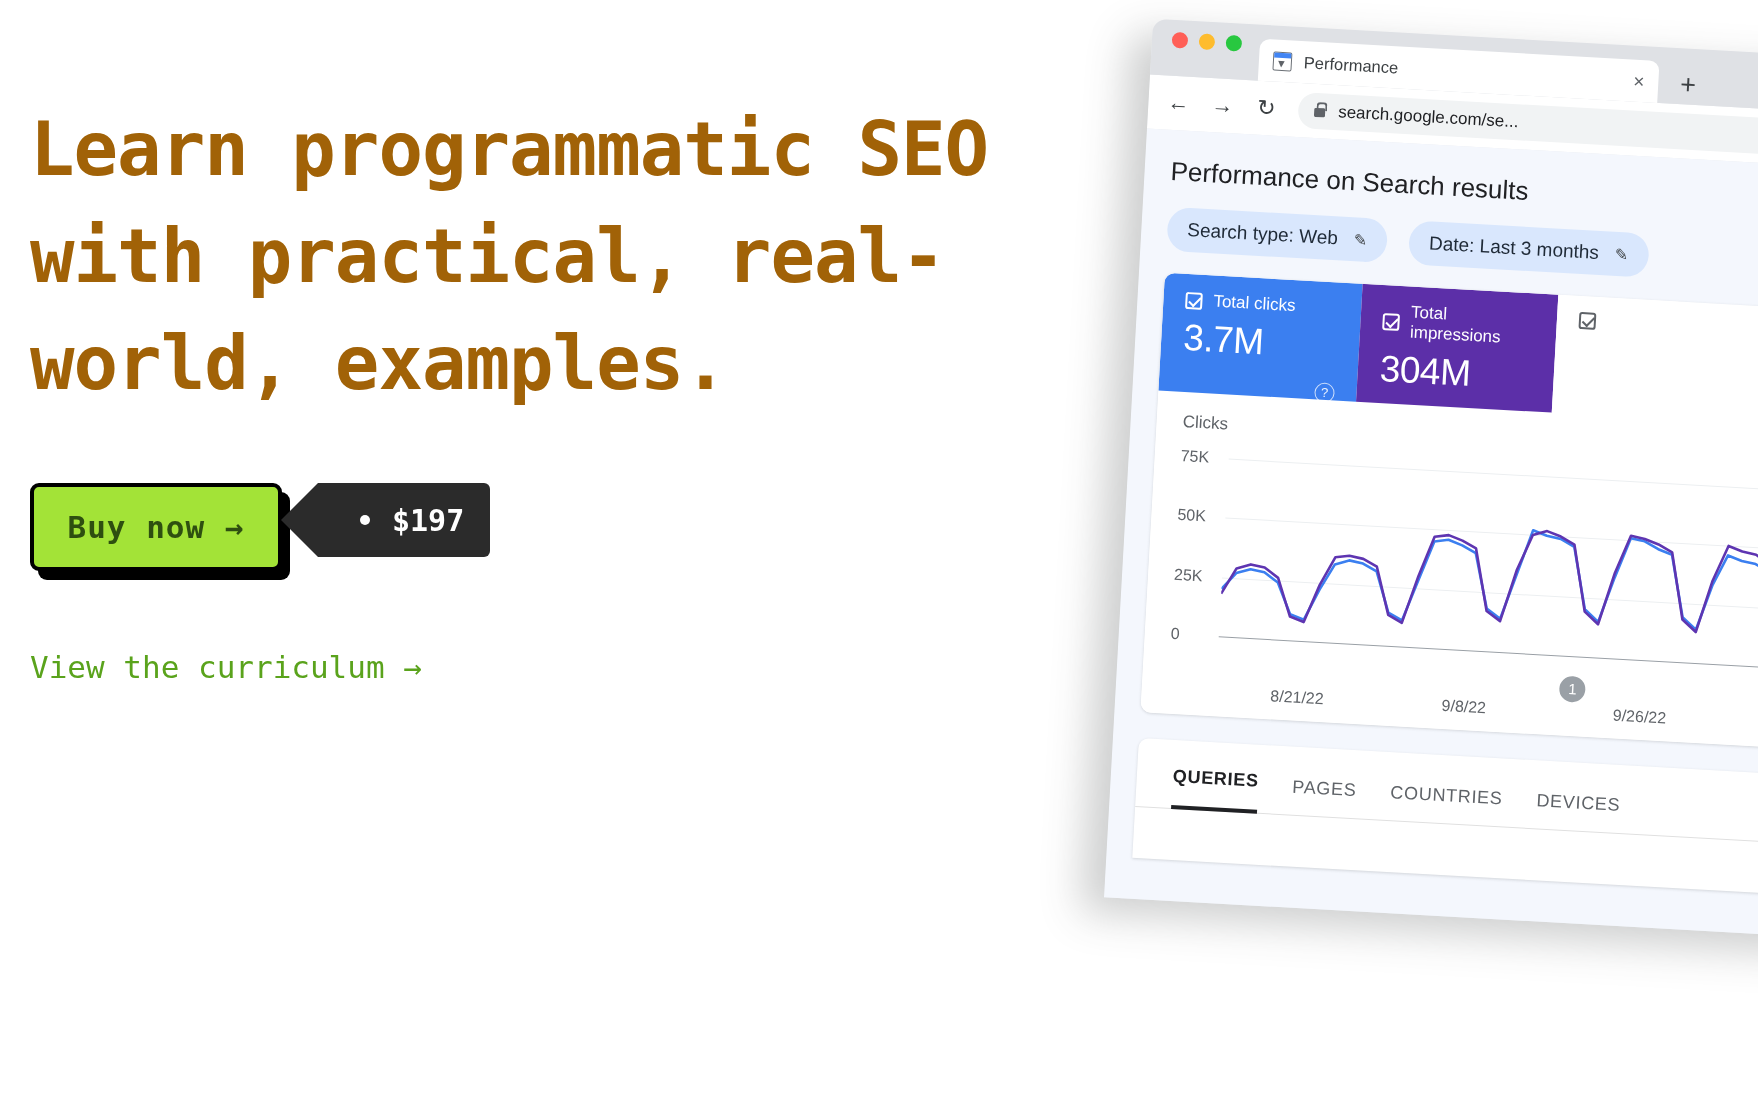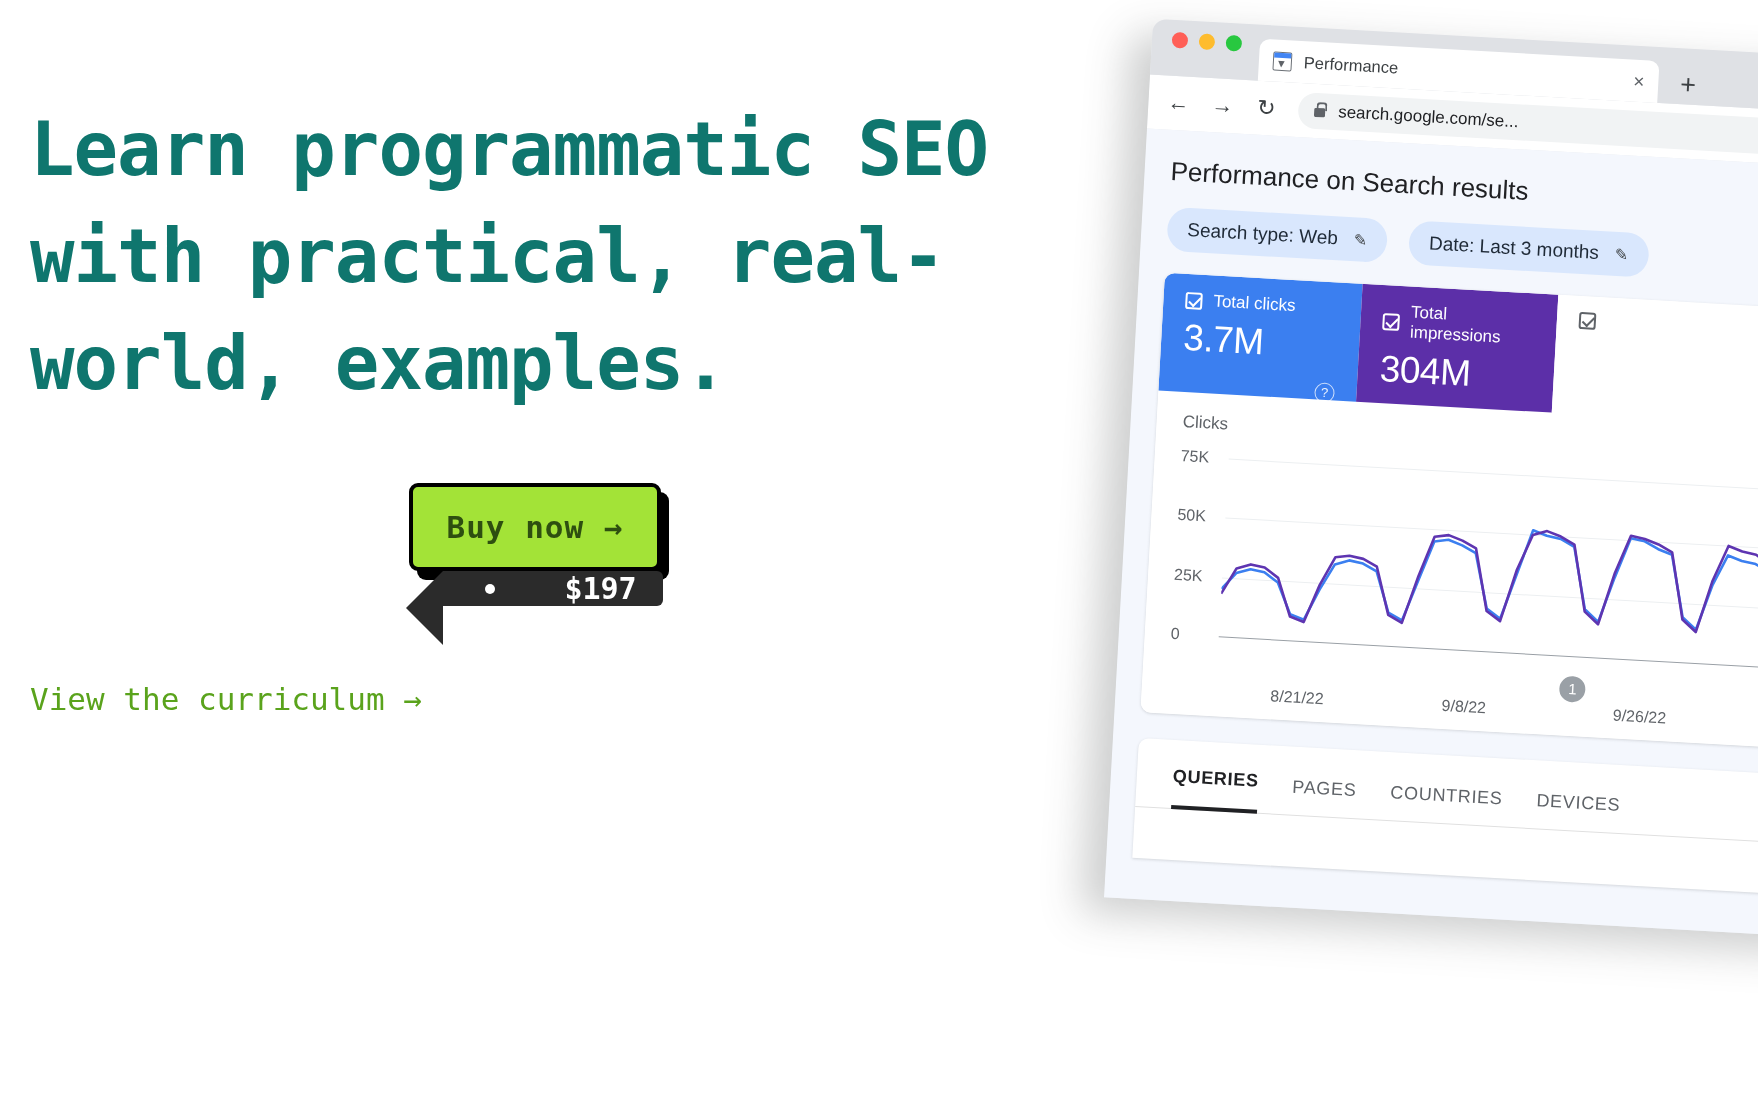--- a/index.html
+++ b/index.html
@@ -13,41 +13,40 @@
 
   
   .hero { position: absolute; left: 30px; top: 96px; width: 1010px; }
 
   .headline {
     font-family: "DejaVu Sans Mono", "Liberation Mono", monospace;
     font-weight: 700;
     font-size: 74px;
     line-height: 107px;
     letter-spacing: -1px;
-    color: #0f766e;
+    color: #a16207;
     white-space: pre-wrap;
   }
 
   .subcopy {
     margin-top: 50px;
     font-family: "DejaVu Sans Mono", "Liberation Mono", monospace;
     font-weight: 400;
     font-size: 33px;
     line-height: 53px;
     color: #7a8894;
     max-width: 980px;
     white-space: pre-wrap;
   }
 
   .cta-row {
     margin-top: 66px;
     display: flex;
-    align-items: center;
+    align-items: flex-start;
     height: 96px;
-    flex-direction: column;
   }
 
   .buy-wrap { position: relative; }
   .buy-shadow {
     position: absolute; left: 8px; top: 9px;
     width: 252px; height: 88px;
     background: #000; border-radius: 9px;
   }
   .buy-btn {
     position: relative;
@@ -81,26 +80,26 @@
     border-top: 37px solid transparent;
     border-bottom: 37px solid transparent;
     border-right: 37px solid #2b2b2b;
   }
   .tag-dot {
     width: 10px; height: 10px; border-radius: 50%;
     background: #fff; margin-right: 22px; flex: none;
   }
   .price-text {
     font-family: "DejaVu Sans Mono", "Liberation Mono", monospace;
-    font-weight: 700; font-size: 30px; color: #ffffff; margin-left: 47px;
+    font-weight: 700; font-size: 30px; color: #ffffff;
   }
 
   .curriculum-link {
     display: inline-block;
-    margin-top: 102px;
+    margin-top: 70px;
     font-family: "DejaVu Sans Mono", "Liberation Mono", monospace;
     font-weight: 400;
     font-size: 31px;
     color: #5aa31c;
     text-decoration: none;
     cursor: pointer;
     white-space: pre;
   }
 
   

